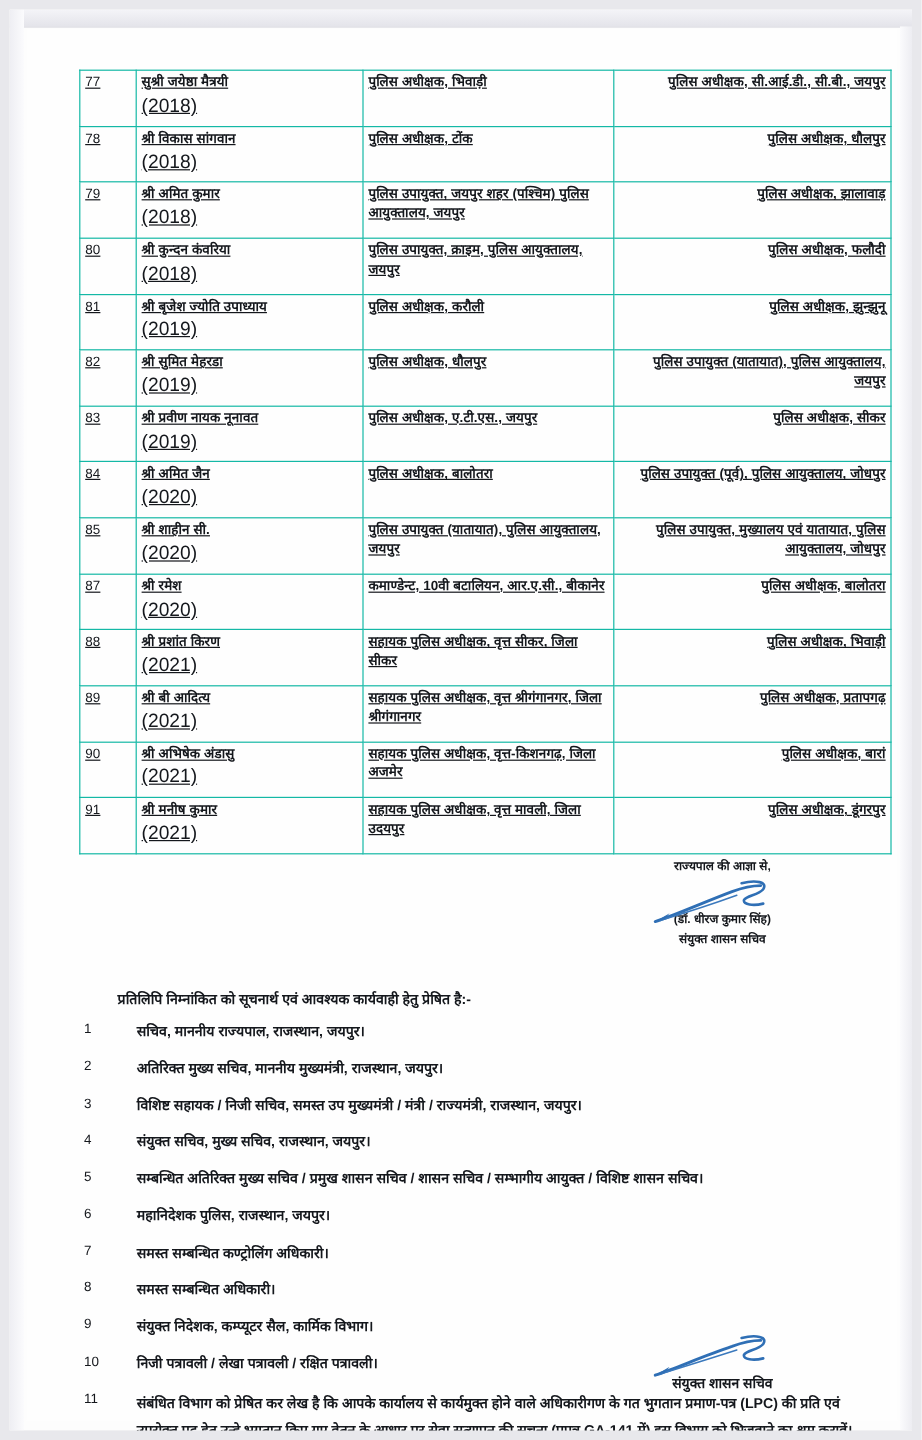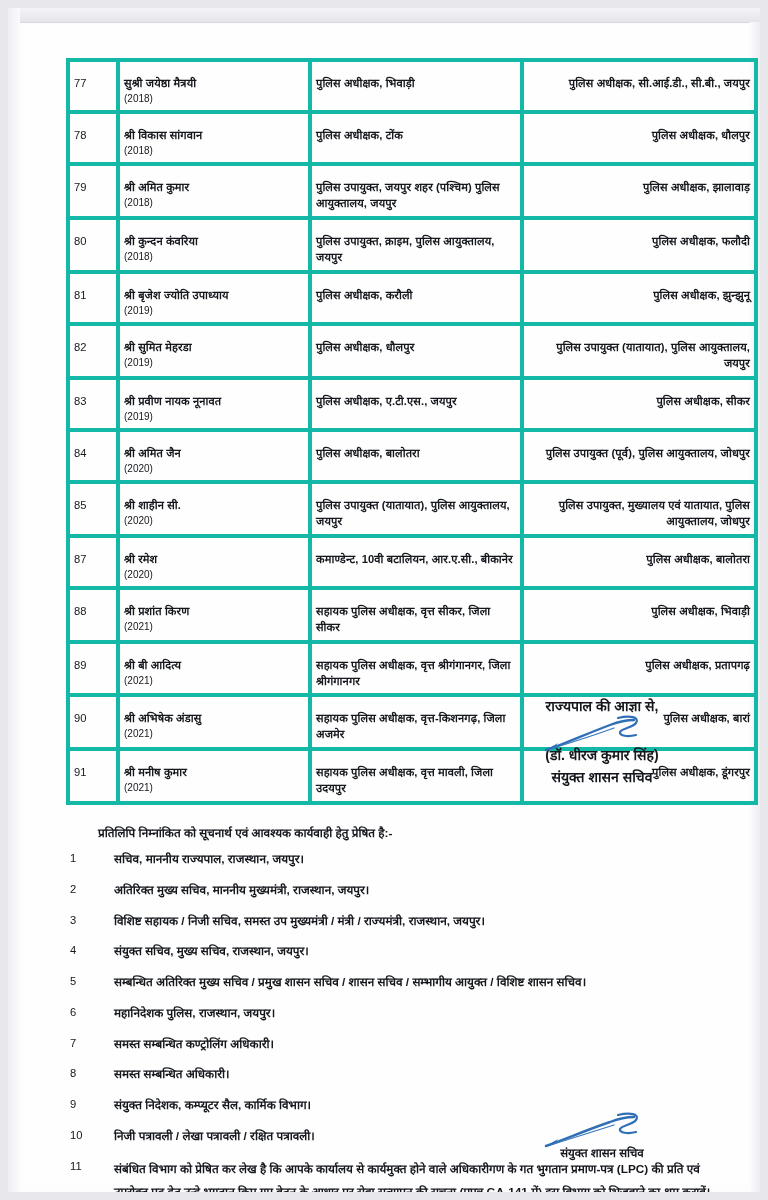--- a/index.html
+++ b/index.html
@@ -55,48 +55,49 @@
   
   .officer-table {
     position: absolute;
     left: 44px;
     top: 34px;
     width: 640px;
     border-collapse: collapse;
     table-layout: fixed;
   }
   .officer-table td {
-    border: 4px solid #14b8a6;
+    border: 1px solid #14b8a6;
     vertical-align: top;
-    padding: 14px 4px 4px 4px;
+    padding: 3px 4px 4px 4px;
     font-size: 11.2px;
     line-height: 1.42;
     color: #14171c;
     font-weight: 700;
     letter-spacing: .1px;
+    text-decoration: underline;
   }
   .col-sn   { width: 38px; font-weight: 500 !important; font-size: 11px; }
   .col-name { width: 180px; }
   .col-from { width: 200px; }
   .col-to   { width: 222px; text-align: right; }
   .year {
     display: block;
     font-weight: 500;
-    font-size: 10px;
+    font-size: 16px;
     letter-spacing: 0;
   }
 
   
   .sig-block-1 {
     position: absolute;
     left: 430px;
-    top: 672px;
+    top: 690px;
     width: 300px;
     text-align: center;
-    font-size: 14px;
+    font-size: 10px;
     color: #14171c;
     font-weight: 700;
   }
   .sig-order-line {
     display: block;
     text-align: center;
     margin-bottom: 30px;
   }
   .sig-name { display: block; }
   .sig-title { display: block; margin-top: 3px; }

